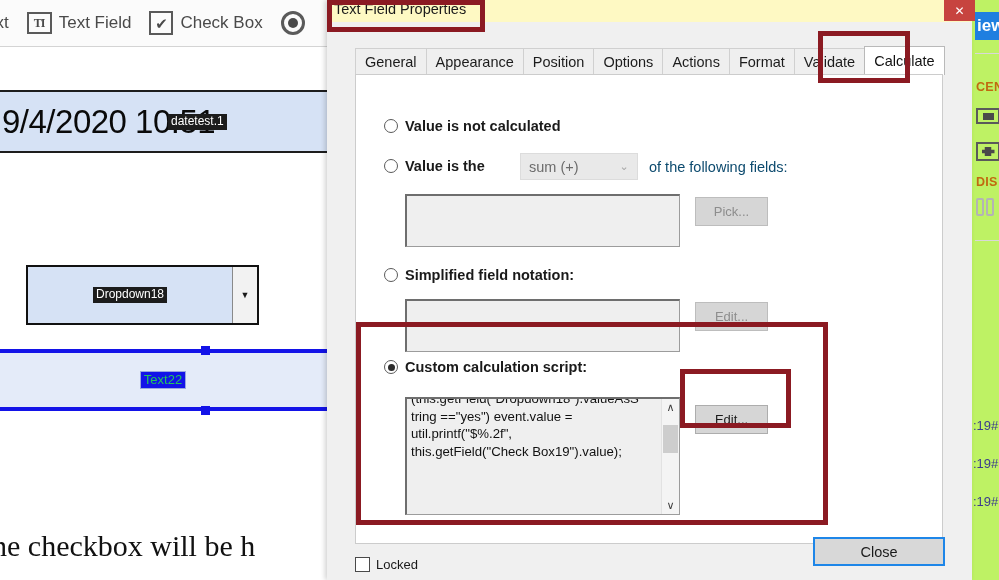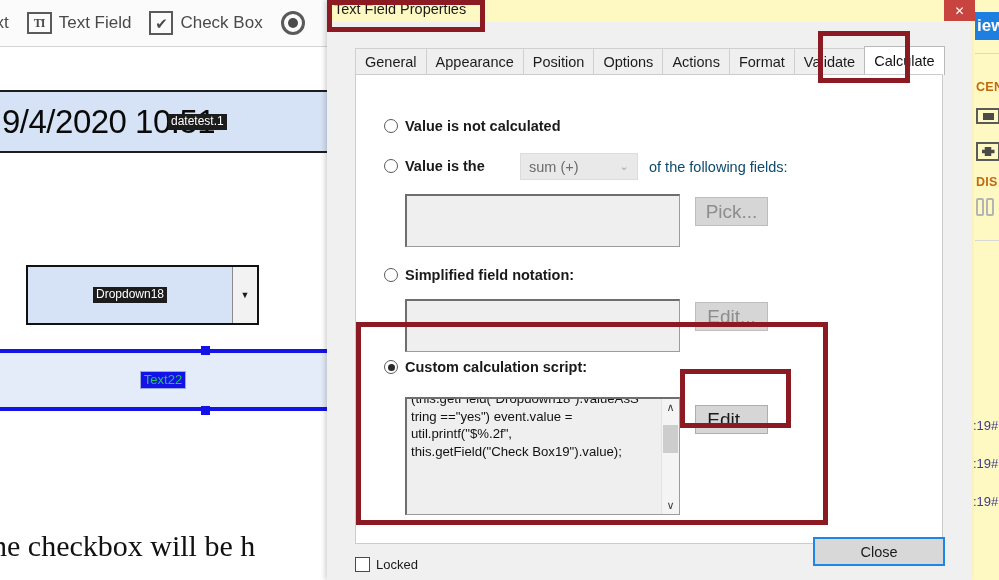--- a/index.html
+++ b/index.html
@@ -188,21 +188,21 @@
     font-size: 30px;
     color: #111111;
     white-space: nowrap;
   }
 
   
   .right-panel {
     position: absolute;
     left: 970px; top: 0;
     width: 29px; height: 580px;
-    background: #fef9c3;
+    background: #bef264;
     border-left: 1px solid #cfcfcf;
   }
   .rp-header {
     position: absolute;
     left: 4px; top: 12px;
     width: 30px; height: 28px;
     background: #1f7fe0;
     color: #ffffff;
     font-size: 17px;
     font-weight: bold;
@@ -431,21 +431,21 @@
     box-sizing: border-box;
   }
   .lb1 { left: 78px; top: 172px; width: 275px; height: 53px; }
   .lb2 { left: 78px; top: 277px; width: 275px; height: 53px; }
 
   .dlg-btn {
     position: absolute;
     background: #d6d6d6;
     border: 1px solid #bdbdbd;
     box-sizing: border-box;
-    font-size: 19px;
+    font-size: 13px;
     display: flex;
     align-items: center;
     justify-content: center;
     cursor: pointer;
   }
   .dlg-btn.disabled { color: #8d8d8d; }
   .dlg-btn.enabled { color: #1a1a1a; border-color: #adadad; }
   .btn-pick { left: 368px; top: 175px; width: 73px; height: 29px; }
   .btn-edit1 { left: 368px; top: 280px; width: 73px; height: 29px; }
   .btn-edit2 { left: 368px; top: 383px; width: 73px; height: 29px; }

